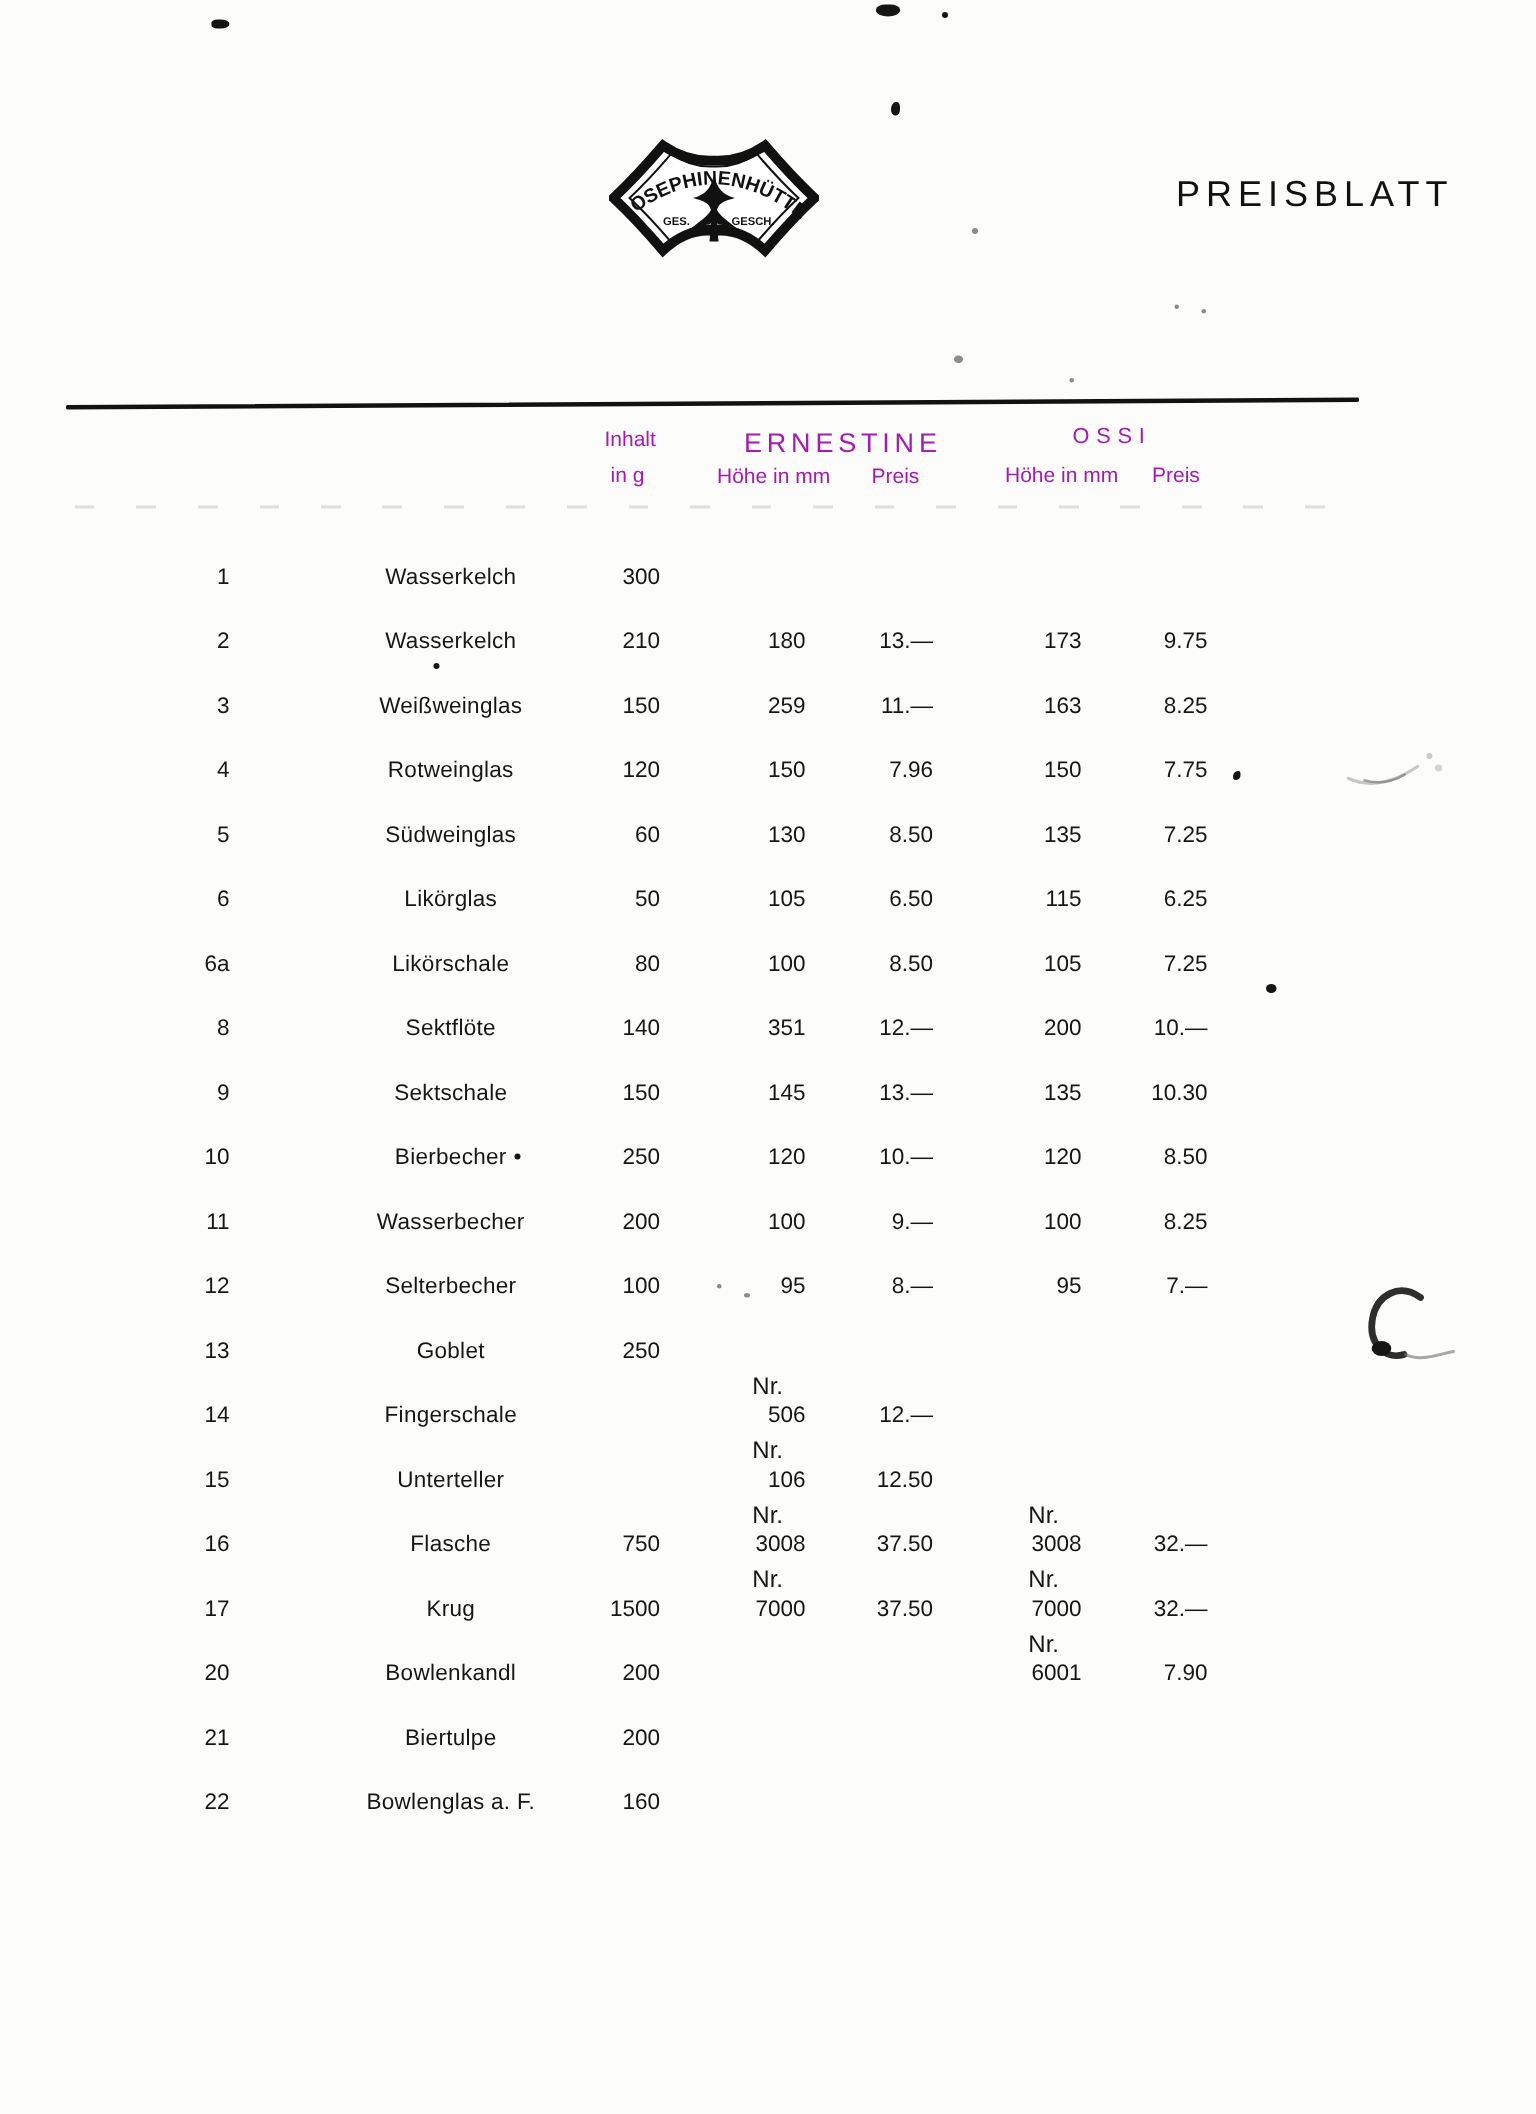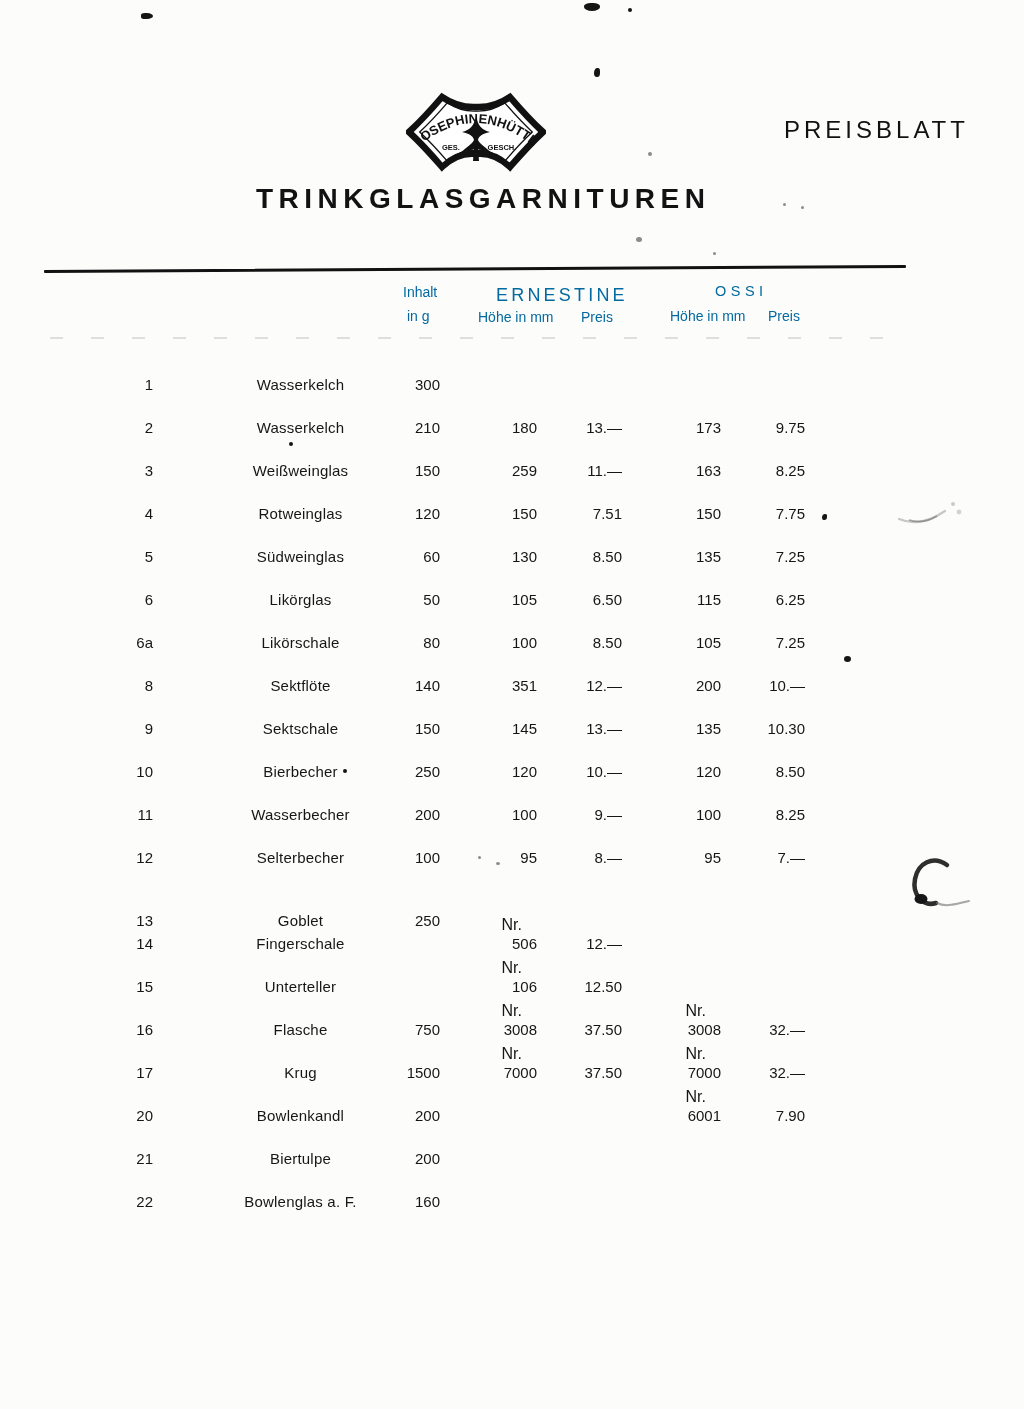--- a/index.html
+++ b/index.html
@@ -28,21 +28,21 @@
     background:#121212; transform:rotate(-0.33deg); transform-origin:left center;
     border-radius:1px;
   }
   .dashed-remnant {
     position:absolute; left:50px; top:337px; width:855px; height:2px;
     background:repeating-linear-gradient(90deg, rgba(60,60,60,.28) 0 13px, transparent 13px 41px);
     opacity:.55;
   }
 
   
-  .colhead { position:absolute; white-space:nowrap; color:#0369a1; }
+  .colhead { position:absolute; white-space:nowrap; color:#a21caf; }
   .h-inhalt   { left:403px; top:284px; font-size:14px; }
   .h-ing      { left:407px; top:308px; font-size:14px; }
   .h-ern      { left:496px; top:285px; font-size:18px; letter-spacing:3.2px; }
   .h-ossi     { left:715px; top:283px; font-size:14.5px; letter-spacing:4.5px; }
   .h-eh       { left:478px; top:309px; font-size:14px; }
   .h-ep       { left:581px; top:309px; font-size:14px; }
   .h-oh       { left:670px; top:308px; font-size:14px; }
   .h-op       { left:768px; top:308px; font-size:14px; }
 
   
@@ -76,21 +76,20 @@
       <text font-size="13" font-weight="700" font-family="Liberation Sans, sans-serif" fill="#111">
         <textPath href="#logo-arc" startOffset="50%" text-anchor="middle">JOSEPHINENHÜTTE</textPath>
       </text>
       <path fill="#111" d="M70,30 C68,40 64,44 56,46 C64,48 67,50 68,54 C66,58 61,61 54,67 C62,64 66,64 68,63 L67,75 L73,75 L72,63 C74,64 78,64 86,67 C79,61 74,58 72,54 C73,50 76,48 84,46 C76,44 72,40 70,30 Z"></path>
       <text x="45" y="64" text-anchor="middle" font-size="7.5" font-weight="700" font-family="Liberation Sans, sans-serif" fill="#111">GES.</text>
       <text x="96" y="64" text-anchor="middle" font-size="7.5" font-weight="700" font-family="Liberation Sans, sans-serif" fill="#111">GESCH.</text>
     </svg>
   </div>
 
   <div class="preisblatt">PREISBLATT</div>
-  <h1 class="title">TRINKGLASGARNITUREN</h1>
 
   <div class="top-rule"></div>
   <div class="dashed-remnant"></div>
 
   <div class="colhead h-inhalt">Inhalt</div>
   <div class="colhead h-ing">in g</div>
   <div class="colhead h-ern">ERNESTINE</div>
   <div class="colhead h-ossi">OSSI</div>
   <div class="colhead h-eh">Höhe in mm</div>
   <div class="colhead h-ep">Preis</div>
@@ -144,21 +143,21 @@
     <div class="cell c-op">8.25</div>
   </div>
       <div class="row" style="top: 505px;">
     <div class="cell c-no">4</div>
     <div class="cell c-name">Rotweinglas</div>
     <div class="cell c-inhalt">120</div>
     <div class="cell c-eh">
       <div class="nr"></div>
       <div class="val">150</div>
     </div>
-    <div class="cell c-ep">7.51</div>
+    <div class="cell c-ep">7.96</div>
     <div class="cell c-oh">
       <div class="nr"></div>
       <div class="val">150</div>
     </div>
     <div class="cell c-op">7.75</div>
   </div>
       <div class="row" style="top: 548px;">
     <div class="cell c-no">5</div>
     <div class="cell c-name">Südweinglas</div>
     <div class="cell c-inhalt">60</div>
@@ -271,21 +270,21 @@
       <div class="nr"></div>
       <div class="val">95</div>
     </div>
     <div class="cell c-ep">8.—</div>
     <div class="cell c-oh">
       <div class="nr"></div>
       <div class="val">95</div>
     </div>
     <div class="cell c-op">7.—</div>
   </div>
-      <div class="row" style="top: 912px;">
+      <div class="row" style="top: 892px;">
     <div class="cell c-no">13</div>
     <div class="cell c-name">Goblet</div>
     <div class="cell c-inhalt">250</div>
     <div class="cell c-eh">
       <div class="nr"></div>
       <div class="val"></div>
     </div>
     <div class="cell c-ep"></div>
     <div class="cell c-oh">
       <div class="nr"></div>

